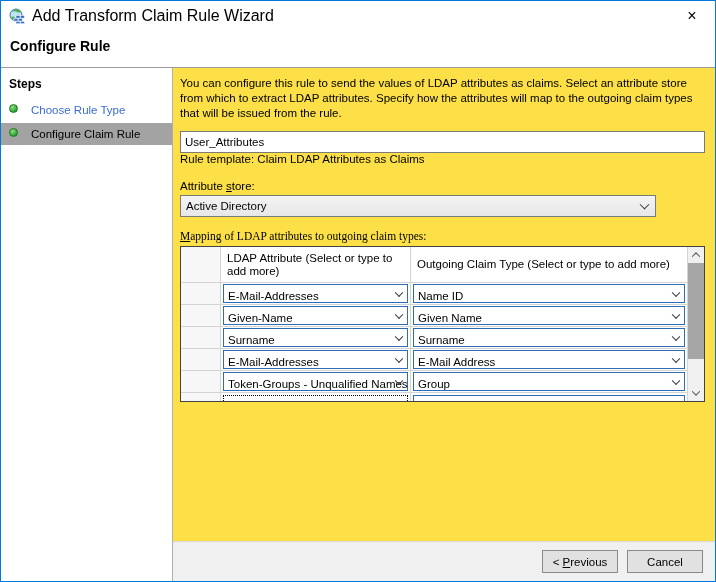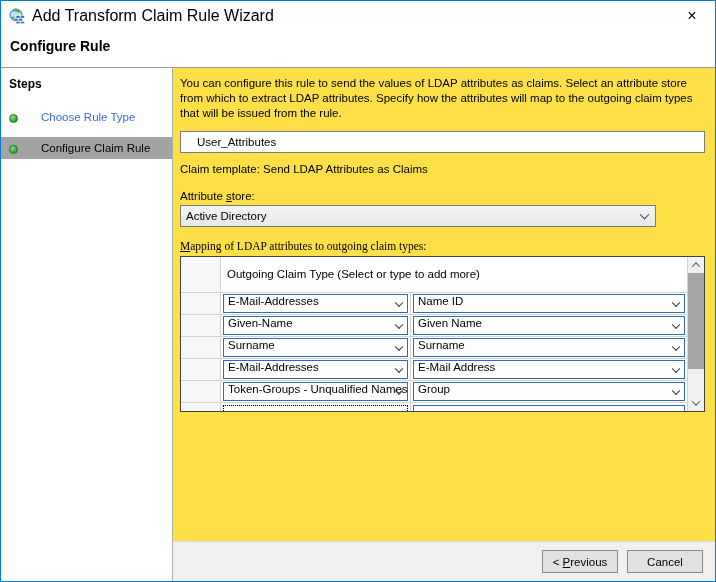--- a/index.html
+++ b/index.html
@@ -25,37 +25,37 @@
 
   
   .pageheader{ height:36px; flex:none; background:#fff; padding:6px 0 0 9px; }
   .pageheader .heading{ font-size:14px; font-weight:bold; }
 
   
   .content{ flex:1; display:flex; border-top:1px solid #9b9b9b; min-height:0; }
 
   .sidebar{ width:172px; flex:none; background:#fff; border-right:1px solid #b0b0b0; padding-top:5px; }
   .steps-title{ font-size:12px; font-weight:bold; padding:4px 8px 6px 8px; }
-  .step-item{ display:flex; align-items:flex-end; gap:23px; padding:5px 8px; margin-top:9px; font-size:11.5px; }
+  .step-item{ display:flex; align-items:flex-start; gap:13px; padding:5px 8px; margin-top:2px; font-size:11.5px; }
   .step-item .bullet{
     width:9px; height:9px; border-radius:50%; flex:none;
     background:radial-gradient(circle at 35% 30%, #8fe08f, #2aa22a 70%);
     border:1px solid #1d7a1d;
   }
   .step-link{ color:#3a6cd4; }
   .step-current{ background:#a3a3a3; }
 
   .main{ flex:1; background:#fde047; position:relative; padding:8px 10px 0 7px; font-size:11.5px; min-width:0; }
   .desc{ line-height:15px; margin-bottom:10px; }
   .fieldlabel{ margin-bottom:3px; }
   .fieldlabel .ak, .btn .ak{ text-decoration:underline; }
 
   .text-input{
     width:100%; height:22px; border:1px solid #7a7a7a; background:#fff;
-    font-family:inherit; font-size:11.5px; padding:0 16px; margin-bottom:10px; display:block;
+    font-family:inherit; font-size:11.5px; padding:0 4px; display:block;
   }
   .ruletemplate{ margin-bottom:15px; }
 
   .combo{
     position:relative; height:22px; border:1px solid #7a7a7a;
     background:linear-gradient(180deg,#f4f4f4,#e7e7e7);
     display:flex; align-items:center; padding:0 22px 0 5px;
   }
   .store-combo{ width:476px; margin-bottom:13px; }
   .chev{ position:absolute; right:7px; top:50%; width:7px; height:7px;
@@ -73,21 +73,21 @@
   .gridrow{ display:flex; flex:none; height:22px; border-bottom:1px solid #d4d4d4; }
   .gridrow.head{ height:36px; }
   .gridrow.partial{ height:10px; border-bottom:none; overflow:hidden; }
   .c-rowhdr{ width:40px; flex:none; border-right:1px solid #d4d4d4; background:#f7f7f7; }
   .c-ldap{ width:190px; flex:none; border-right:1px solid #d4d4d4; position:relative; }
   .c-claim{ flex:1; position:relative; min-width:0; }
   .hdr-text{ display:flex; align-items:center; padding:2px 6px; line-height:13px; height:100%; }
   .cellcombo{
     position:absolute; left:2px; right:2px; top:1px; height:19px;
     border:1px solid #2e6db6; background:#fff;
-    display:flex; align-items:flex-start; padding:0 16px 0 4px; white-space:nowrap; overflow:hidden;
+    display:flex; align-items:flex-end; padding:0 16px 0 4px; white-space:nowrap; overflow:hidden;
   }
   .cellcombo .chev{ right:5px; width:6px; height:6px; }
   .newrow-ldap{ position:absolute; left:2px; right:2px; top:2px; height:18px; border:1px dotted #000; background:#fff; }
   .newrow-claim{ position:absolute; left:2px; right:2px; top:2px; height:18px; border:1px solid #2e6db6; background:#fff; }
 
   .vscroll{ width:17px; flex:none; background:#f0f0f0; border-left:1px solid #d4d4d4; display:flex; flex-direction:column; }
   .sb-btn{ height:16px; flex:none; display:flex; align-items:center; justify-content:center; position:relative; }
   .sb-chev{ width:6px; height:6px; border-right:1px solid #505050; border-bottom:1px solid #505050; }
   .sb-up{ transform:rotate(225deg) translate(-1px,-1px); }
   .sb-down{ transform:rotate(45deg) translate(-1px,-1px); }
@@ -149,35 +149,38 @@
         <span>Configure Claim Rule</span>
       </div>
     </div>
 
     <div class="main">
 
       <div class="desc">You can configure this rule to send the values of LDAP attributes as claims. Select an attribute store from which to extract LDAP attributes. Specify how the attributes will map to the outgoing claim types that will be issued from the rule.</div>
 
       <input class="text-input" type="text" value="User_Attributes" style="">
 
-      <div class="ruletemplate">Claim template: Send LDAP Attributes as Claims</div>
+      <div class="ruletemplate">Rule template: Claim LDAP Attributes as Claims</div>
 
       <div class="fieldlabel"><span>Attribute </span><span class="ak">s</span><span>tore:</span></div>
       <div class="combo store-combo">
         <span>Active Directory</span>
         <span class="chev"></span>
       </div>
 
       <div class="fieldlabel maplabel"><span></span><span class="ak">M</span><span>apping of LDAP attributes to outgoing claim types:</span></div>
 
       <div class="grid">
         <div class="gridbody">
 
           <div class="gridrow head">
             <div class="c-rowhdr"></div>
+            <div class="c-ldap">
+              <div class="hdr-text">LDAP Attribute (Select or type to add more)</div>
+            </div>
             <div class="c-claim">
               <div class="hdr-text">Outgoing Claim Type (Select or type to add more)</div>
             </div>
           </div>
 
           <div class="gridrow">
             <div class="c-rowhdr"></div>
             <div class="c-ldap">
                 <div class="cellcombo">
                   <span>E-Mail-Addresses</span>

